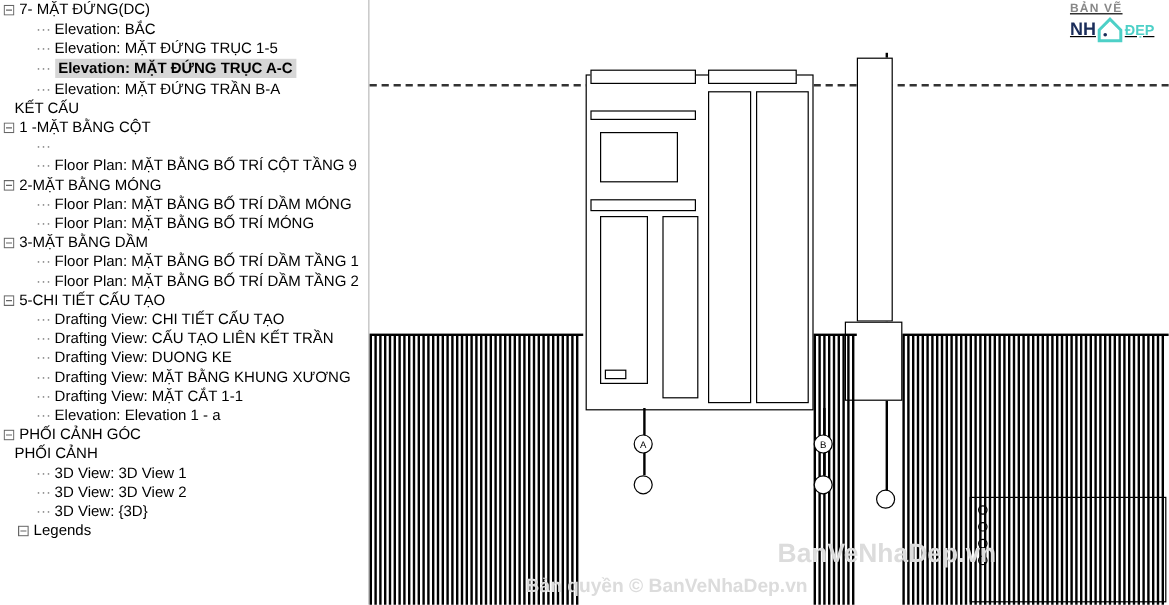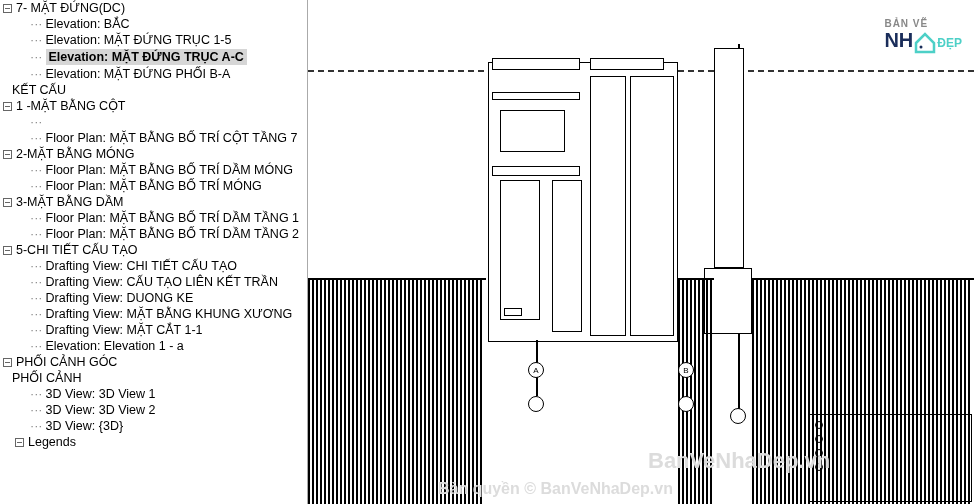--- a/index.html
+++ b/index.html
@@ -25,27 +25,28 @@
     .indent-2 { padding-left: 30px; }
     
     .canvas {
       flex: 1;
       position: relative;
       background: #fff;
     }
     
     .watermark-logo {
       position: absolute;
-      top: 18px;
+      top: 2px;
       right: 12px;
       font-size: 16px;
       font-weight: bold;
+      text-decoration: underline;
     }
     .watermark-logo .ban { color: #888; font-size: 10px; letter-spacing: 1px; display: block; }
-    .watermark-logo .nh { color: #1a2d5a; font-size: 20px; font-weight: 900; }
+    .watermark-logo .nh { color: #1a2d5a; font-size: 15px; font-weight: 900; }
     .watermark-logo .house { display: inline-block; width: 24px; height: 24px; vertical-align: middle; }
     .watermark-logo .dep { color: #4dd0c7; font-size: 12px; font-weight: 900; }
     
     .watermark-text {
       position: absolute;
       color: #dcdcdc;
       font-weight: bold;
       font-size: 22px;
     }
     .wm1 { bottom: 30px; left: 340px; }
@@ -80,42 +81,42 @@
   <div class="tree-item indent-2">
       <span class="tree-dots">···</span>
       <span class="tree-label">Elevation: MẶT ĐỨNG TRỤC 1-5</span>
     </div>
   <div class="tree-item indent-2">
       <span class="tree-dots">···</span>
       <span class="tree-label selected">Elevation: MẶT ĐỨNG TRỤC A-C</span>
     </div>
   <div class="tree-item indent-2">
       <span class="tree-dots">···</span>
-      <span class="tree-label">Elevation: MẶT ĐỨNG PHỐI B-A</span>
+      <span class="tree-label">Elevation: MẶT ĐỨNG TRẦN B-A</span>
     </div>
 
   <div class="tree-item indent-0">
       <span class="tree-label">KẾT CẤU</span>
     </div>
 
   <div class="tree-item indent-1">
     <span class="tree-toggle">
         <svg viewBox="0 0 9 9">
           <rect x="0.5" y="0.5" width="8" height="8" fill="none" stroke="#666"></rect>
           <line x1="2" y1="4.5" x2="7" y2="4.5" stroke="#666"></line>
         </svg>
       </span>
     <span class="tree-label">1 -MẶT BẰNG CỘT</span>
   </div>
   <div class="tree-item indent-2">
       <span class="tree-dots">···</span>
     </div>
   <div class="tree-item indent-2">
       <span class="tree-dots">···</span>
-      <span class="tree-label">Floor Plan: MẶT BẰNG BỐ TRÍ CỘT TẦNG 7</span>
+      <span class="tree-label">Floor Plan: MẶT BẰNG BỐ TRÍ CỘT TẦNG 9</span>
     </div>
 
   <div class="tree-item indent-1">
     <span class="tree-toggle">
         <svg viewBox="0 0 9 9">
           <rect x="0.5" y="0.5" width="8" height="8" fill="none" stroke="#666"></rect>
           <line x1="2" y1="4.5" x2="7" y2="4.5" stroke="#666"></line>
         </svg>
       </span>
     <span class="tree-label">2-MẶT BẰNG MÓNG</span>

